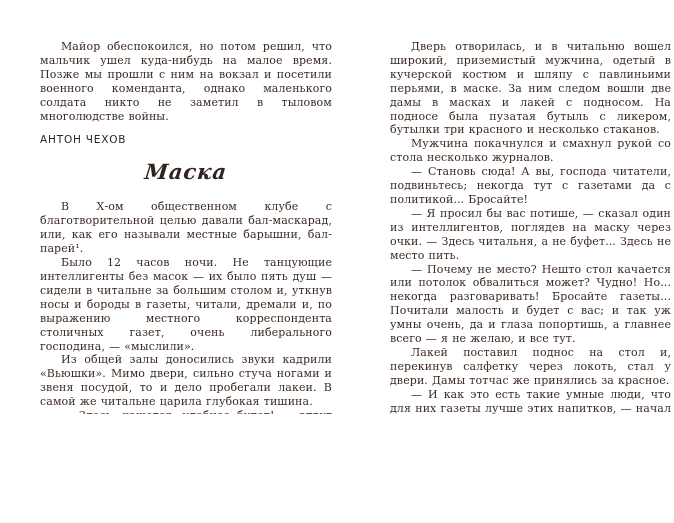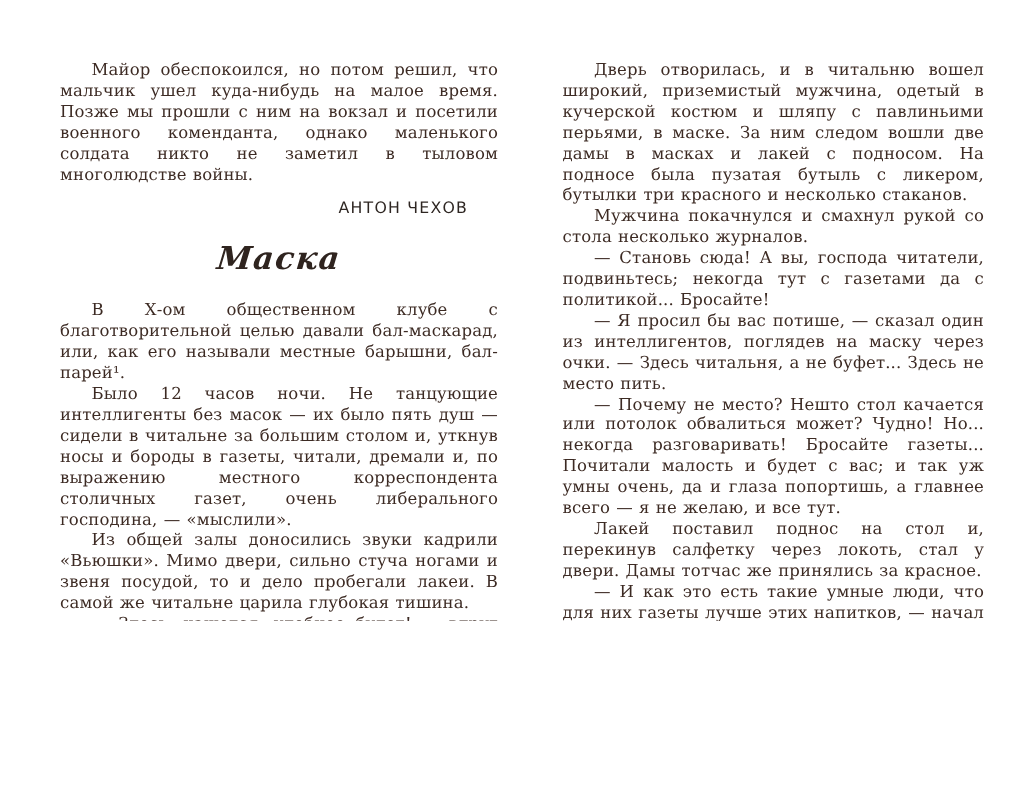--- a/index.html
+++ b/index.html
@@ -14,35 +14,34 @@
     background: #ffffff;
     font-family: "DejaVu Serif", "Liberation Serif", serif;
     color: #3c2a23;
     overflow: hidden;
   }
   .page {
     position: absolute;
     top: 40px;
   }
   .page-left  { left: 40px;  width: 292px; height: 460px; }
-  .page-right { left: 375px; width: 281px; height: 460px; }
+  .page-right { left: 390px; width: 281px; height: 460px; }
 
   .body-text .para {
     margin: 0;
     text-indent: 21px;
     font-size: 11px;
     line-height: 13.9px;
     text-align: justify;
     letter-spacing: 0.1px;
     word-spacing: 0.5px;
   }
 
   .author-line {
     margin: 10px 20px 2px 0;
-    text-align: right;
     font-family: "DejaVu Sans", "Liberation Sans", sans-serif;
     font-size: 10.5px;
     letter-spacing: 0.8px;
     color: #2e2622;
   }
 
   .story-title {
     margin: 14px 0 16px 0;
     text-align: center;
     font-style: italic;

